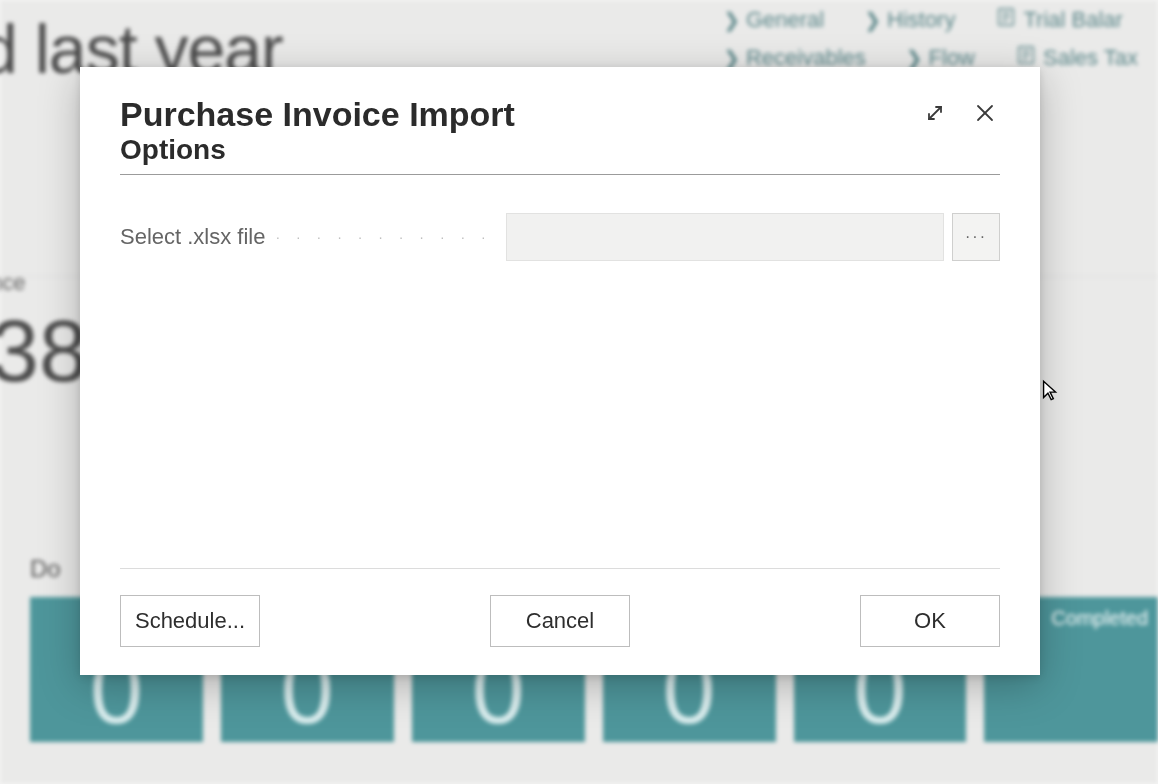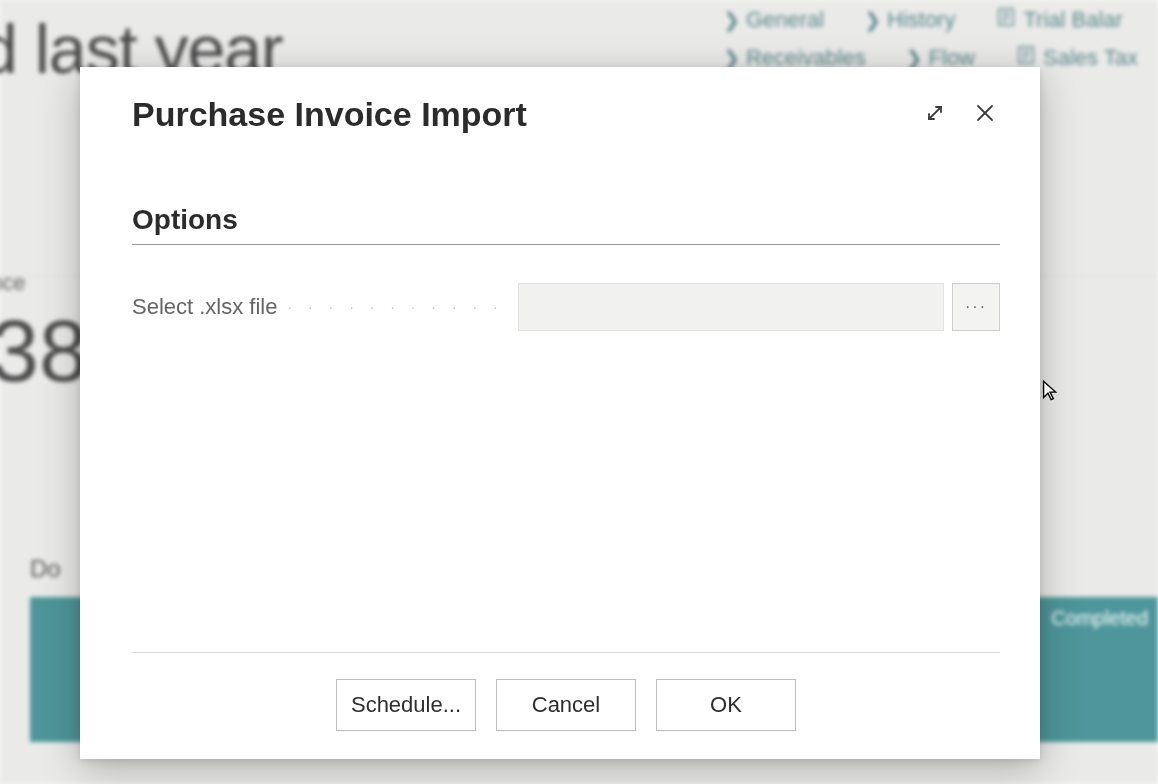--- a/index.html
+++ b/index.html
@@ -118,26 +118,26 @@
   .overlay {
     position:absolute;
     inset:0;
     background: rgba(255,255,255,0.08);
   }
   .modal {
     position: absolute;
     left: 80px;
     top: 67px;
     width: 960px;
-    height: 692px;
+    height: 608px;
     background: #ffffff;
     box-shadow: 0 10px 38px rgba(0,0,0,0.25), 0 2px 8px rgba(0,0,0,0.12);
     display: flex;
     flex-direction: column;
-    padding: 28px 40px 28px 52px;
+    padding: 28px 40px 28px 40px;
   }
 
   .modal-header {
     display: flex;
     align-items: center;
     justify-content: space-between;
   }
   .modal-title {
     font-size: 34px;
     font-weight: 600;
@@ -153,21 +153,20 @@
     height: 30px;
     display:flex;
     align-items:center;
     justify-content:center;
     cursor:pointer;
     color:#3a3a3a;
   }
   .modal-header-icons svg { width: 24px; height: 24px; }
 
   .section-heading {
-    margin-top: 70px;
     font-size: 28px;
     font-weight: 600;
     color: #2b2b2b;
     padding-bottom: 8px;
     border-bottom: 1px solid #9b9b9b;
   }
 
   .option-row {
     margin-top: 38px;
     display: flex;
@@ -214,21 +213,21 @@
 
   .modal-spacer { flex: 1; }
 
   .modal-footer-divider {
     border-top: 1px solid #dcdcdc;
     margin-bottom: 26px;
   }
 
   .modal-footer {
     display: flex;
-    justify-content: center;
+    justify-content: space-between;
     gap: 20px;
   }
   .btn {
     min-width: 140px;
     height: 52px;
     border: 1px solid #bdbdbd;
     background: #ffffff;
     font-size: 22px;
     color: #2e2e2e;
     cursor: pointer;

